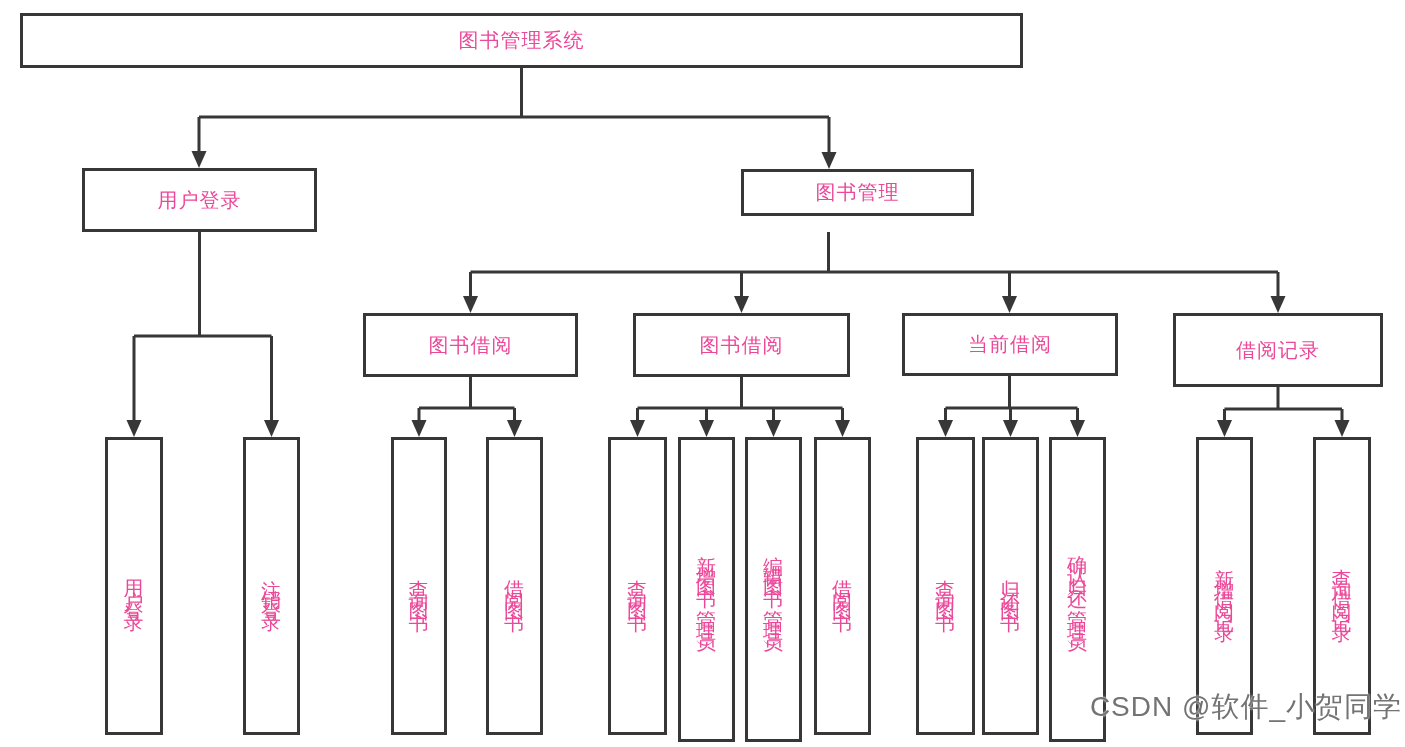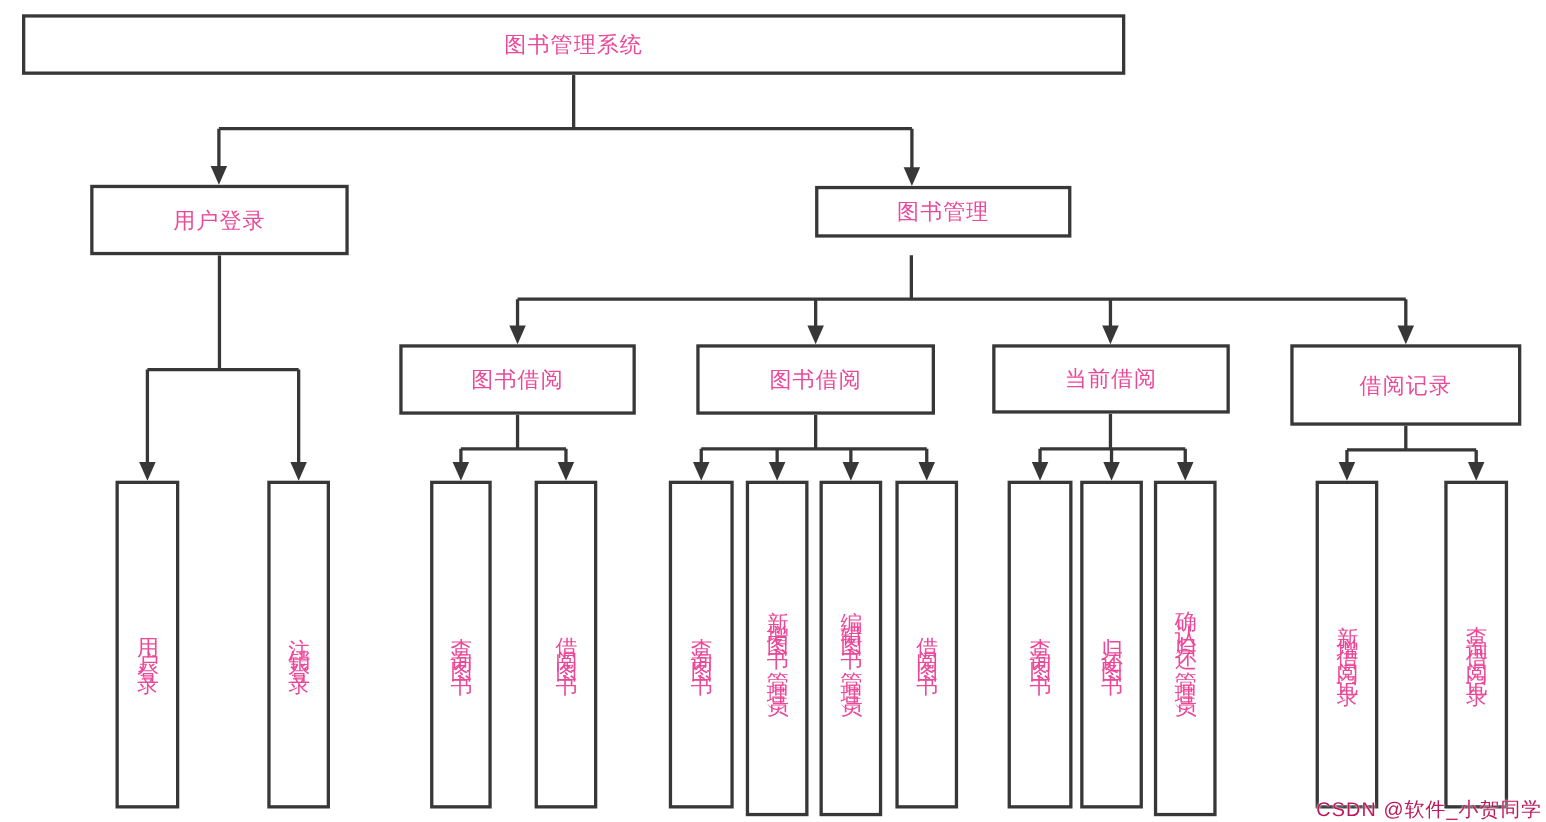--- a/index.html
+++ b/index.html
@@ -39,24 +39,24 @@
   .node.v .label {
     writing-mode: vertical-rl;
     text-orientation: mixed;
     font-size: 20px;
     letter-spacing: 11px;
     line-height: 1.1;
     white-space: nowrap;
   }
   .watermark {
     position: absolute;
-    top: 724px;
+    top: 688px;
     right: 3px;
-    font-size: 18px;
-    color: #be185d;
+    font-size: 28px;
+    color: #737373;
     letter-spacing: 1px;
     text-shadow: 0 0 3px rgba(255,255,255,0.95), 0 0 1px rgba(255,255,255,0.9);
     white-space: nowrap;
   }
 </style>
 </head>
 <body>
 
 <div id="stage">
 

